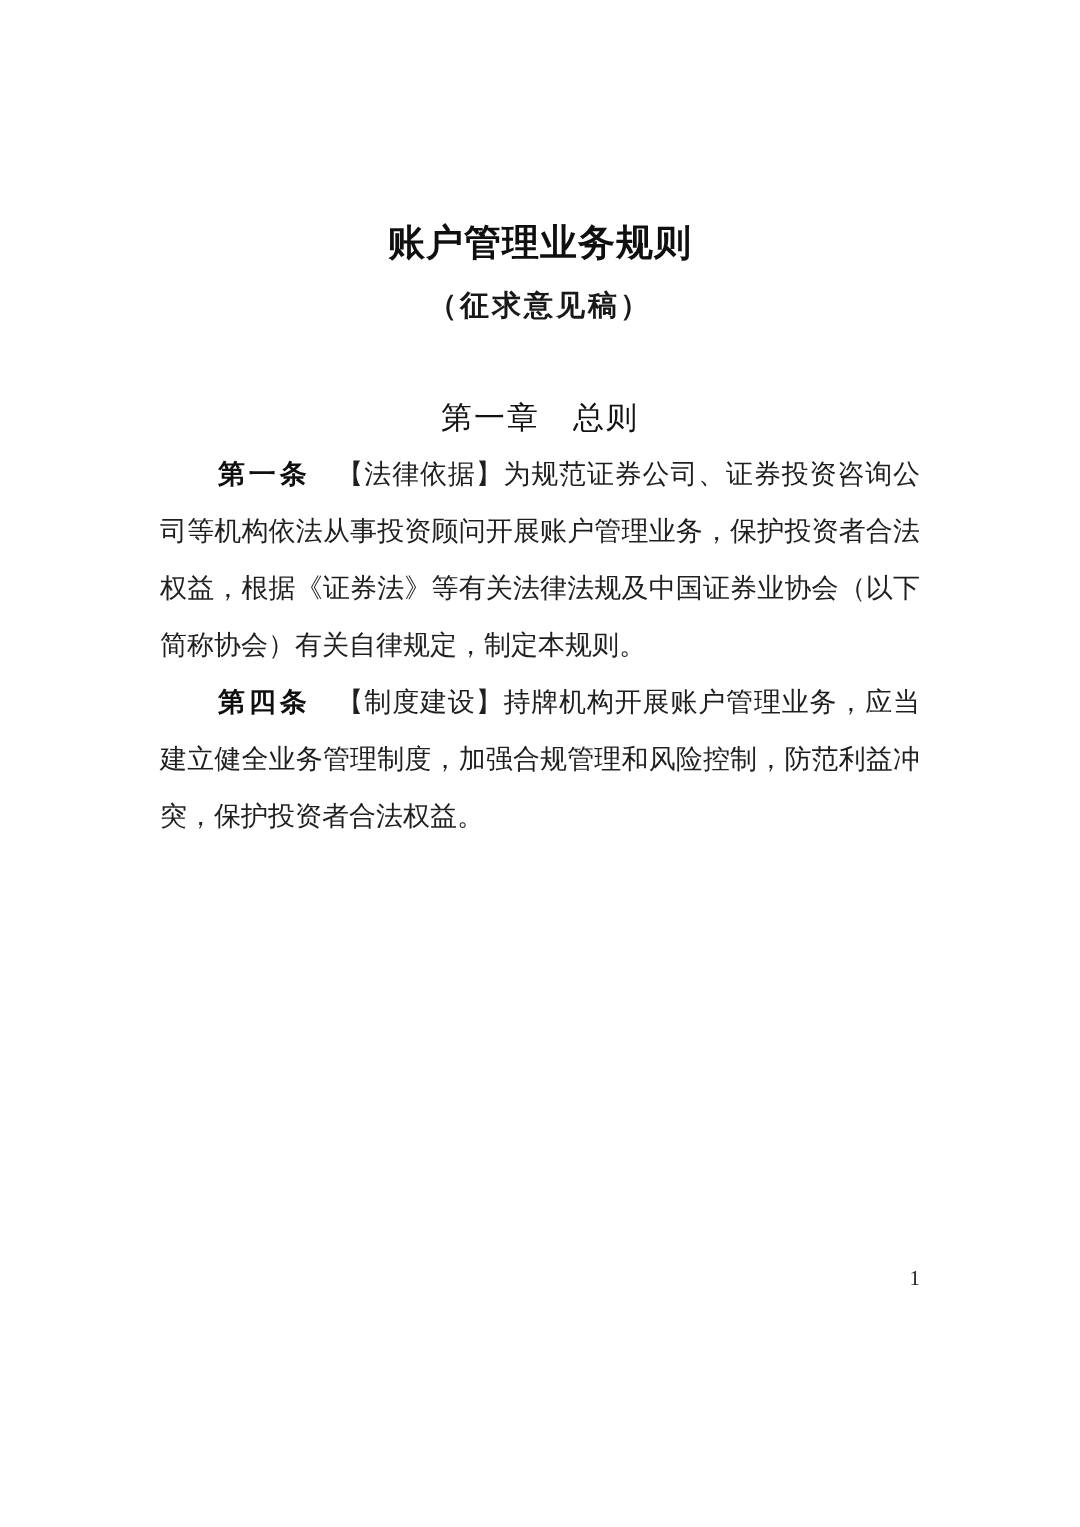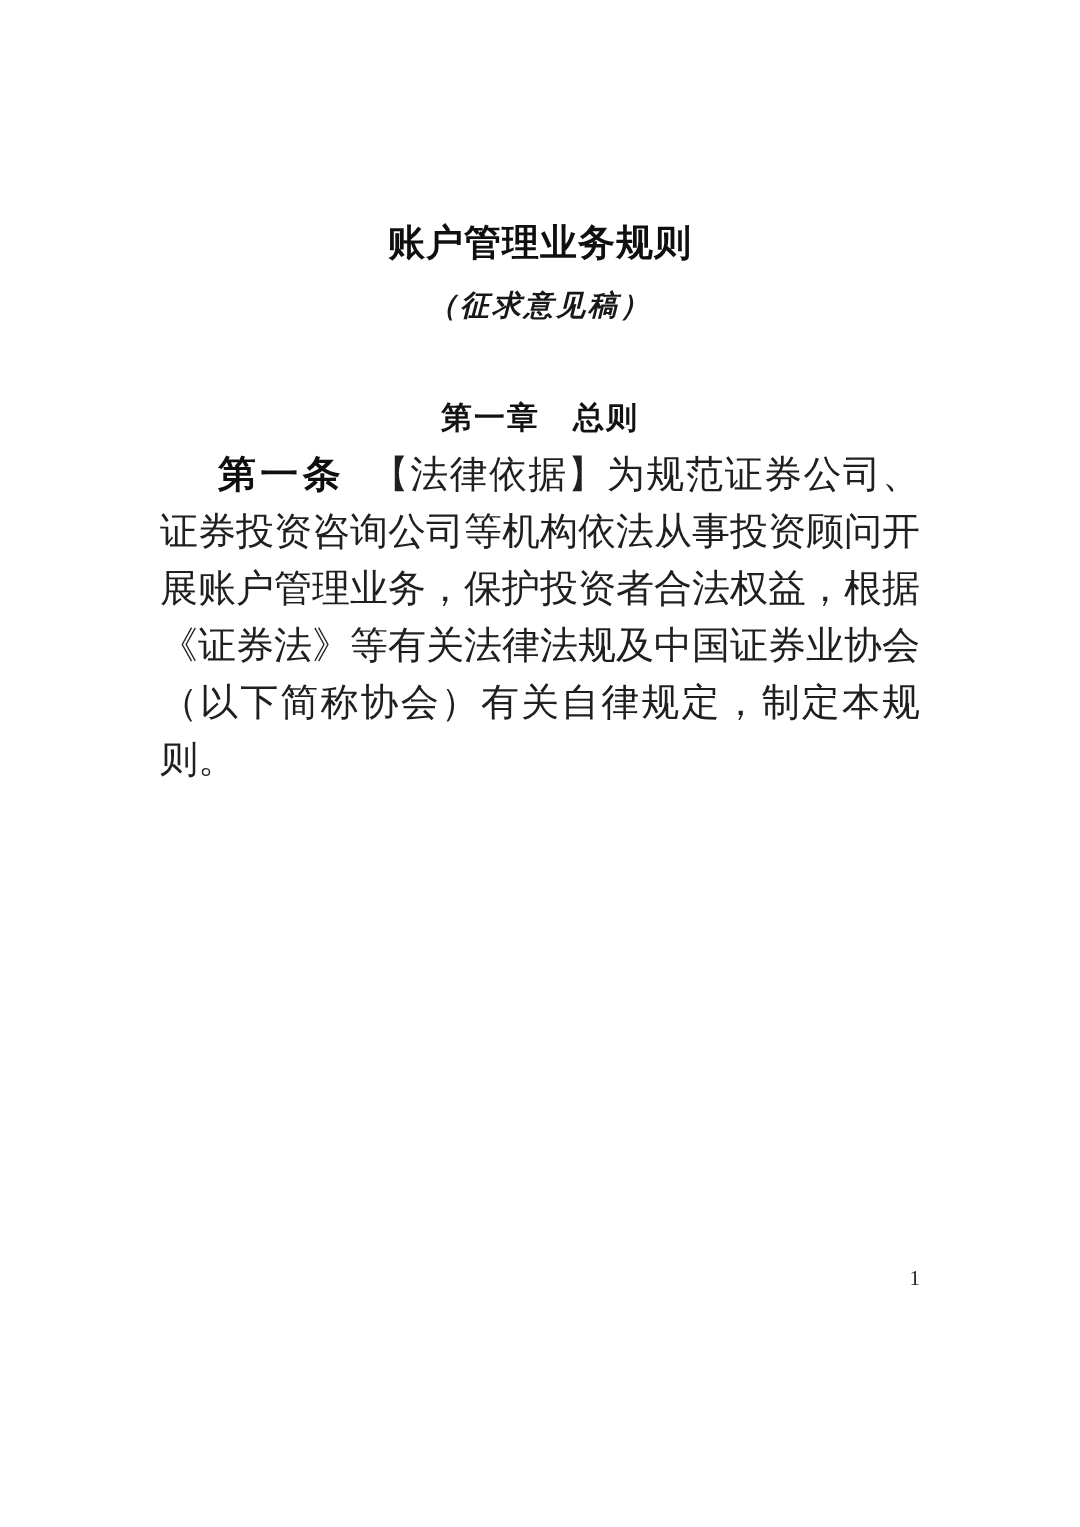--- a/index.html
+++ b/index.html
@@ -31,35 +31,34 @@
   }
   .doc-subtitle {
     margin: 0;
     margin-top: 22px;
     text-align: center;
     font-size: 29px;
     line-height: 34px;
     font-weight: 600;
     color: #181818;
     letter-spacing: 3px;
-    font-style: italic;
   }
   .chapter-heading {
     margin: 7px;
     margin-top: 76px;
     text-align: center;
     font-size: 31px;
     line-height: 40px;
-    font-weight: bold;
+    font-weight: normal;
     color: #121212;
     letter-spacing: 2px;
   }
   .doc-body {
     margin-top: 8px;
-    font-size: 38px;
+    font-size: 27px;
     line-height: 57px;
     text-align: justify;
     text-justify: inter-ideograph;
     color: #1f1f1f;
   }
   .article {
     margin: 0;
     text-indent: 58px;
   }
   .article-num {
@@ -87,18 +86,19 @@
   <div class="doc-subtitle">（征求意见稿）</div>
 
   <h2 class="chapter-heading">第一章　总则</h2>
 
   <div class="doc-body">
 
     <p class="article"><span class="article-num">第一条</span><span>【法律依据】为规范证券公司、证券投资咨询公司等机构依法从事投资顾问开展账户管理业务，保护投资者合法权益，根据《证券法》等有关法律法规及中国证券业协会（以下简称协会）有关自律规定，制定本规则。</span></p>
 
 
 
+    <p class="article"><span class="article-num">第四条</span><span>【制度建设】持牌机构开展账户管理业务，应当建立健全业务管理制度，加强合规管理和风险控制，防范利益冲突，保护投资者合法权益。</span></p>
 
   </div>
 
   <div class="page-number">1</div>
 
 </div>
 
 </body></html>

